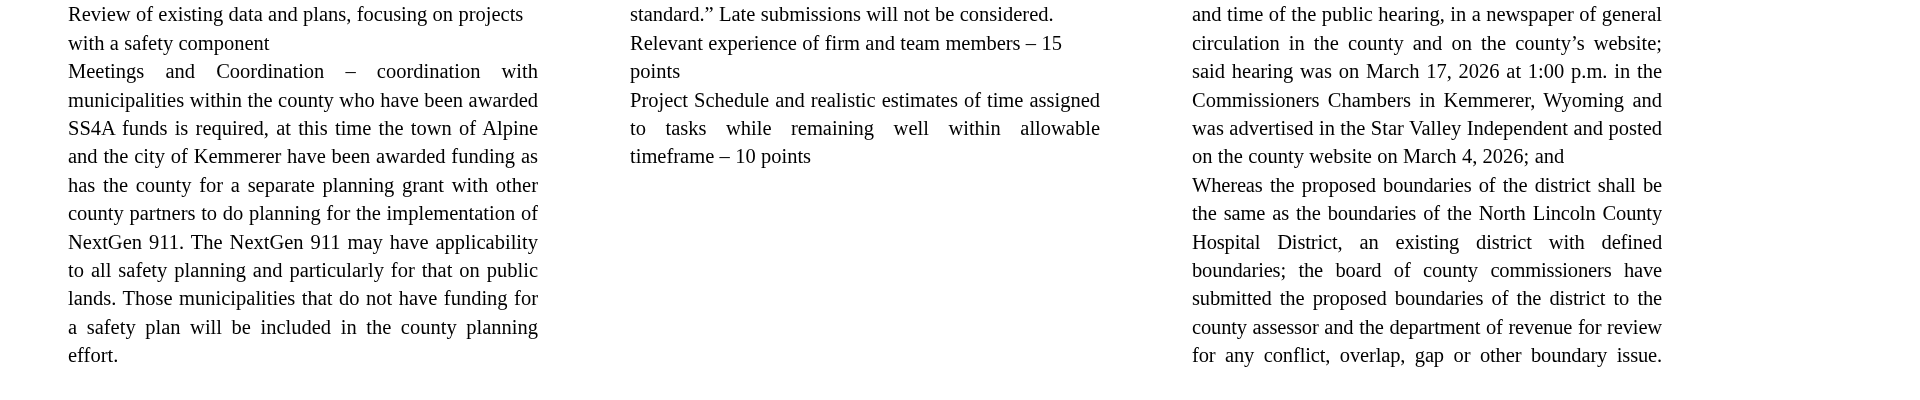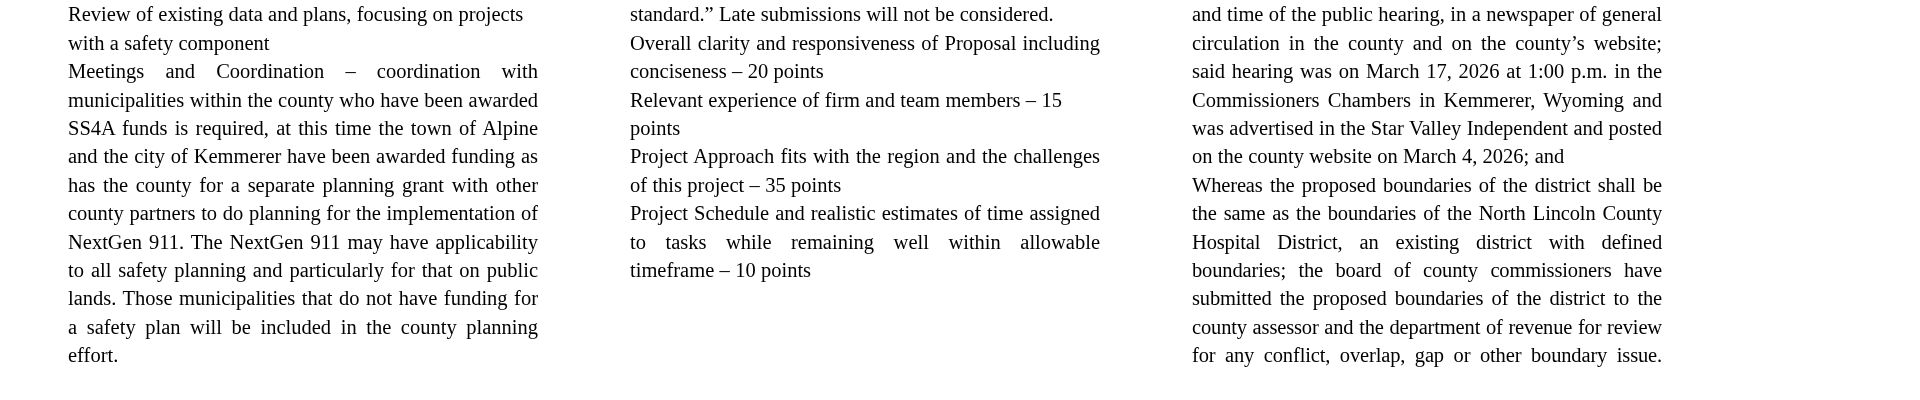--- a/index.html
+++ b/index.html
@@ -80,23 +80,21 @@
         <p class="para">Meetings and Coordination – coordination with municipalities within the county who have been awarded SS4A funds is required, at this time the town of Alpine and the city of Kemmerer have been awarded funding as has the county for a separate planning grant with other county partners to do planning for the implementation of NextGen 911.  The NextGen 911 may have applicability to all safety planning and particularly for that on public lands.  Those municipalities that do not have funding for a safety plan will be included in the county planning effort.</p>
         <p class="para nojust">Data needs identification and procurement of needed data</p>
       </div>
     </div>
 
     <div class="col-gap-1"></div>
 
     <div class="column col-2">
       <div class="stack">
         <p class="para">Timeliness:  This is a “meets” or “does not meet standard.”  Late submissions will not be considered.</p>
-        <p class="para">Overall clarity and responsiveness of Proposal including conciseness – 20 points</p>
         <p class="para nojust">Relevant experience of firm and team members – 15 points</p>
-        <p class="para">Project Approach fits with the region and the challenges of this project – 35 points</p>
         <p class="para">Project Schedule and realistic estimates of time assigned to tasks while remaining well within allowable timeframe – 10 points</p>
       </div>
     </div>
 
     <div class="col-gap-2"></div>
 
     <div class="column col-3">
       <div class="stack">
         <p class="para">and publish the proposed resolution, including the date and time of the public hearing, in a newspaper of general circulation in the county and on the county’s website; said hearing was on March 17, 2026 at 1:00 p.m. in the Commissioners Chambers in Kemmerer, Wyoming and was advertised in the Star Valley Independent and posted on the county website on March 4, 2026; and</p>
         <p class="para tight">Whereas the proposed boundaries of the district shall be the same as the boundaries of the North Lincoln County Hospital District, an existing district with defined boundaries; the board of county commissioners have submitted the proposed boundaries of the district to the county assessor and the department of revenue for review for any conflict, overlap, gap or other boundary issue. The assessor and the</p>

